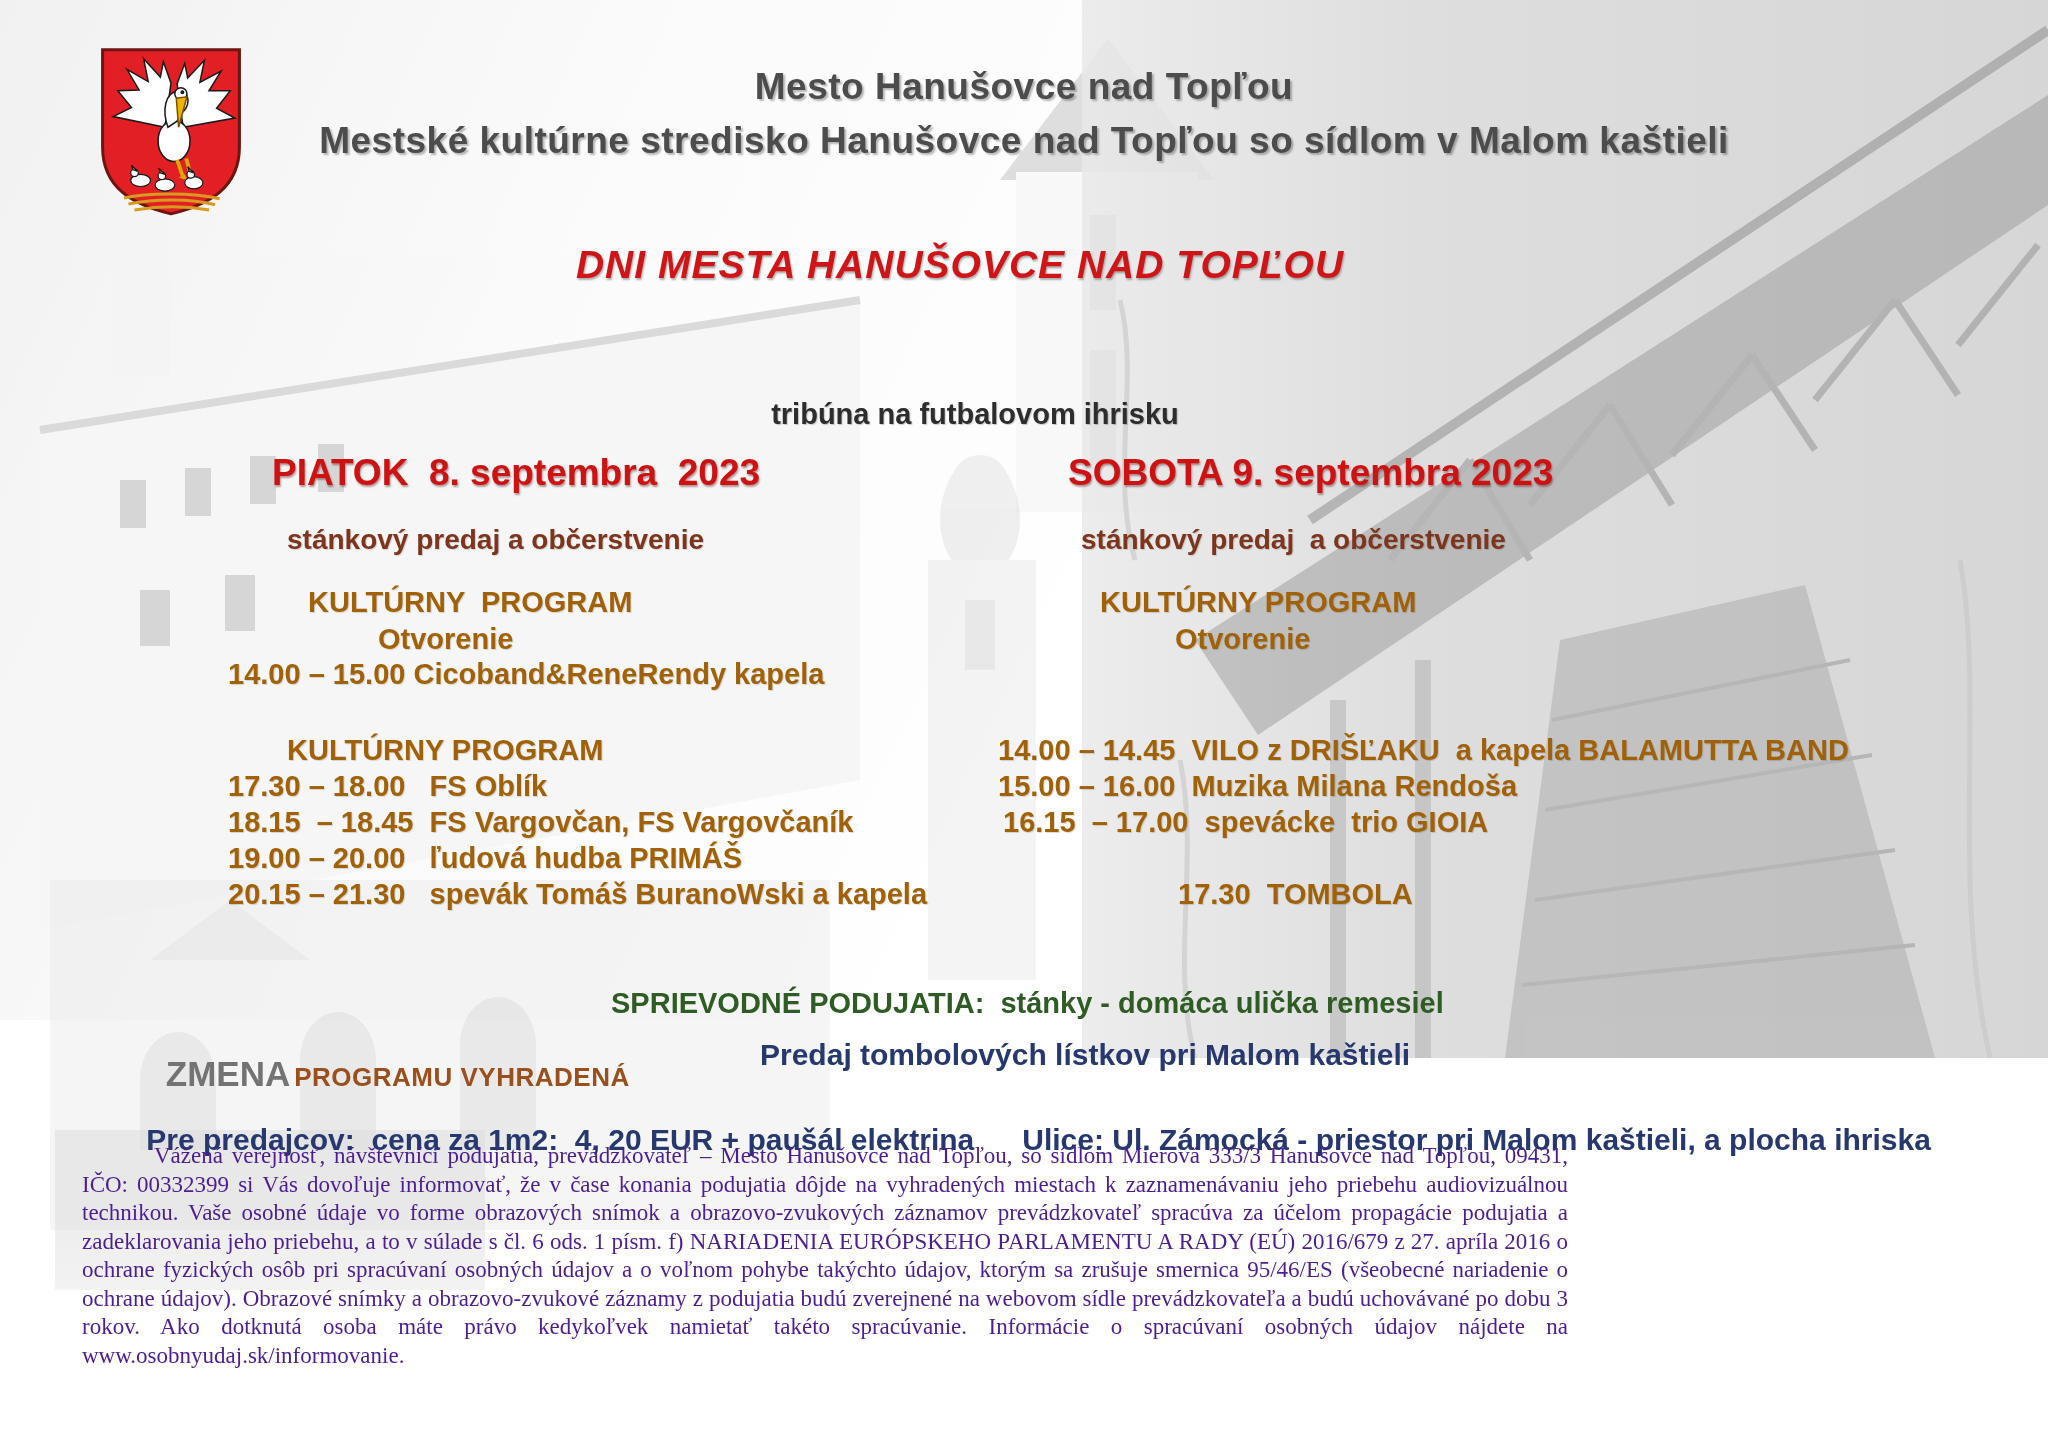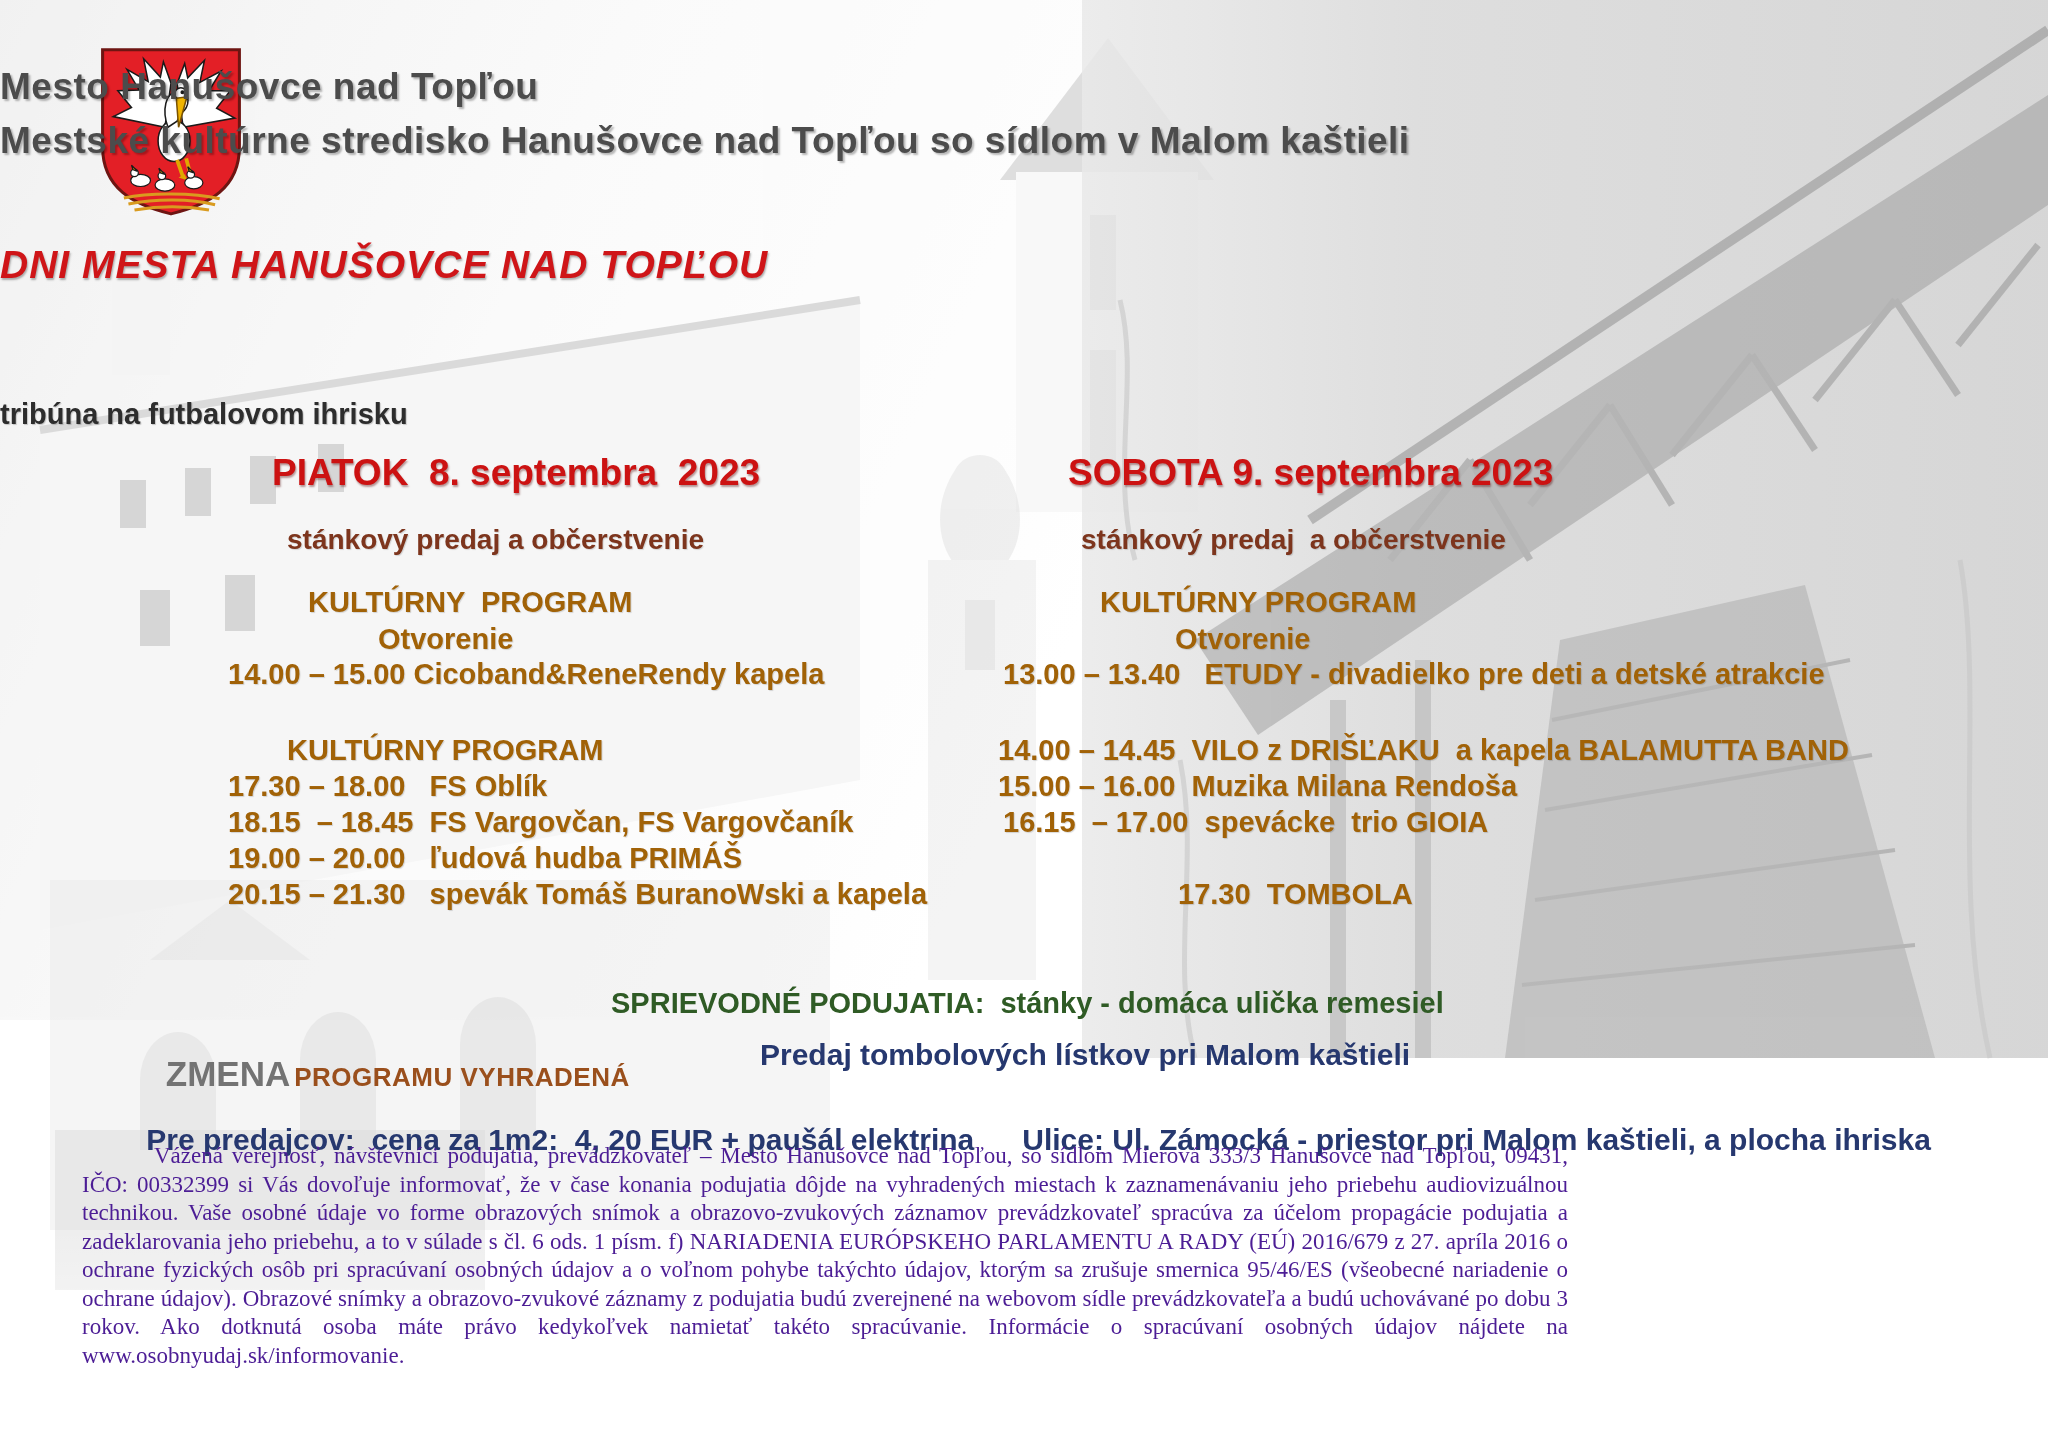--- a/index.html
+++ b/index.html
@@ -1,20 +1,20 @@
 <!DOCTYPE html>
 <html><head>
 <meta charset="utf-8">
 <style>
   html,body{margin:0;padding:0;background:#ffffff;}
   .poster{position:relative;width:2048px;height:1448px;overflow:hidden;background:#ffffff;
           font-family:"Liberation Sans",sans-serif;}
   .bg,.coa{position:absolute;}
   .line{position:absolute;white-space:pre;font-weight:bold;line-height:1.15;}
-  .center{}
+  .center{text-align:center;}
   .org{color:#4c4c4c;font-size:37px;text-shadow:2px 2px 2px rgba(0,0,0,0.28);letter-spacing:0.5px;}
   .eventtitle{color:#cf1518;font-size:39px;font-style:italic;letter-spacing:1px;
               text-shadow:1px 2px 2px rgba(80,80,80,0.45);margin-top:28px;}
   .dates{color:#1e1e1e;font-size:49px;font-style:italic;text-shadow:2px 2px 2px rgba(0,0,0,0.25);}
   .venue{color:#2d2d2d;font-size:29px;text-shadow:1px 1px 1px rgba(0,0,0,0.2);}
   .dayhead{color:#cc1212;font-size:37px;text-shadow:1px 2px 2px rgba(100,30,30,0.45);}
   .maroon{color:#7d351d;font-size:28px;text-shadow:1px 1px 1px rgba(0,0,0,0.15);}
   .prog{color:#a16207;font-size:29px;text-shadow:1px 1px 1px rgba(0,0,0,0.15);}
   .green{color:#2f5b25;font-size:29px;}
   .navy{color:#26386f;font-size:30px;}
@@ -164,21 +164,20 @@
   <div class="line prog" style="left:287px;top:734px">KULTÚRNY PROGRAM</div>
   <div class="line prog" style="left:228px;top:770px">17.30 – 18.00   FS Oblík</div>
   <div class="line prog" style="left:228px;top:806px">18.15  – 18.45  FS Vargovčan, FS Vargovčaník</div>
   <div class="line prog" style="left:228px;top:842px">19.00 – 20.00   ľudová hudba PRIMÁŠ</div>
   <div class="line prog" style="left:228px;top:878px">20.15 – 21.30   spevák Tomáš BuranoWski a kapela</div>
 
   <div class="line dayhead" style="left:1068px;top:452px">SOBOTA 9. septembra 2023</div>
   <div class="line maroon" style="left:1081px;top:524px">stánkový predaj  a občerstvenie</div>
   <div class="line prog" style="left:1100px;top:586px">KULTÚRNY PROGRAM</div>
   <div class="line prog" style="left:1175px;top:623px">Otvorenie</div>
-  <div class="line prog" style="left:1003px;top:658px">13.00 – 13.40   ETUDY - divadielko pre deti a detské atrakcie</div>
   <div class="line prog" style="left:998px;top:734px">14.00 – 14.45  VILO z DRIŠĽAKU  a kapela BALAMUTTA BAND</div>
   <div class="line prog" style="left:998px;top:770px">15.00 – 16.00  Muzika Milana Rendoša</div>
   <div class="line prog" style="left:1003px;top:806px">16.15  – 17.00  spevácke  trio GIOIA</div>
   <div class="line prog" style="left:1178px;top:878px">17.30  TOMBOLA</div>
 
   <div class="line green" style="left:611px;top:987px">SPRIEVODNÉ PODUJATIA:  stánky - domáca ulička remesiel</div>
 
   <div class="line" style="left:148px;top:1036px">
     <span class="zmena-big">ZMENA</span><span class="zmena-rest">PROGRAMU VYHRADENÁ</span>
   </div>

